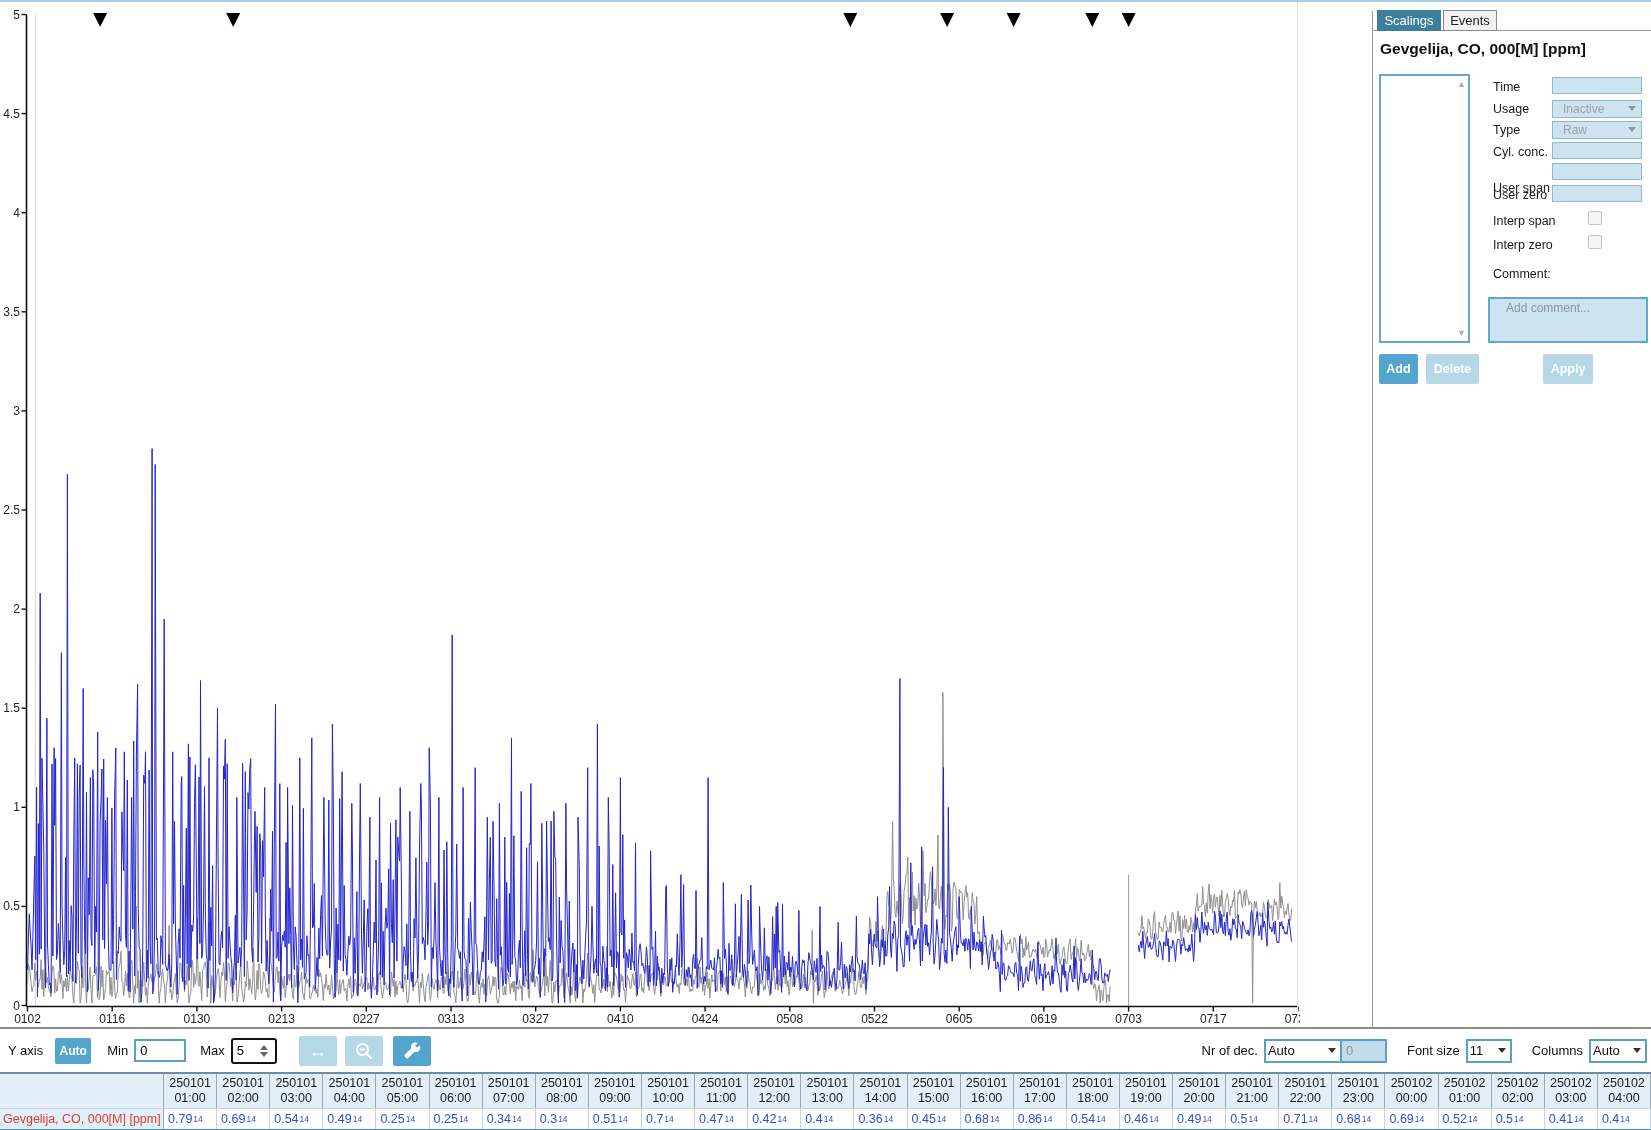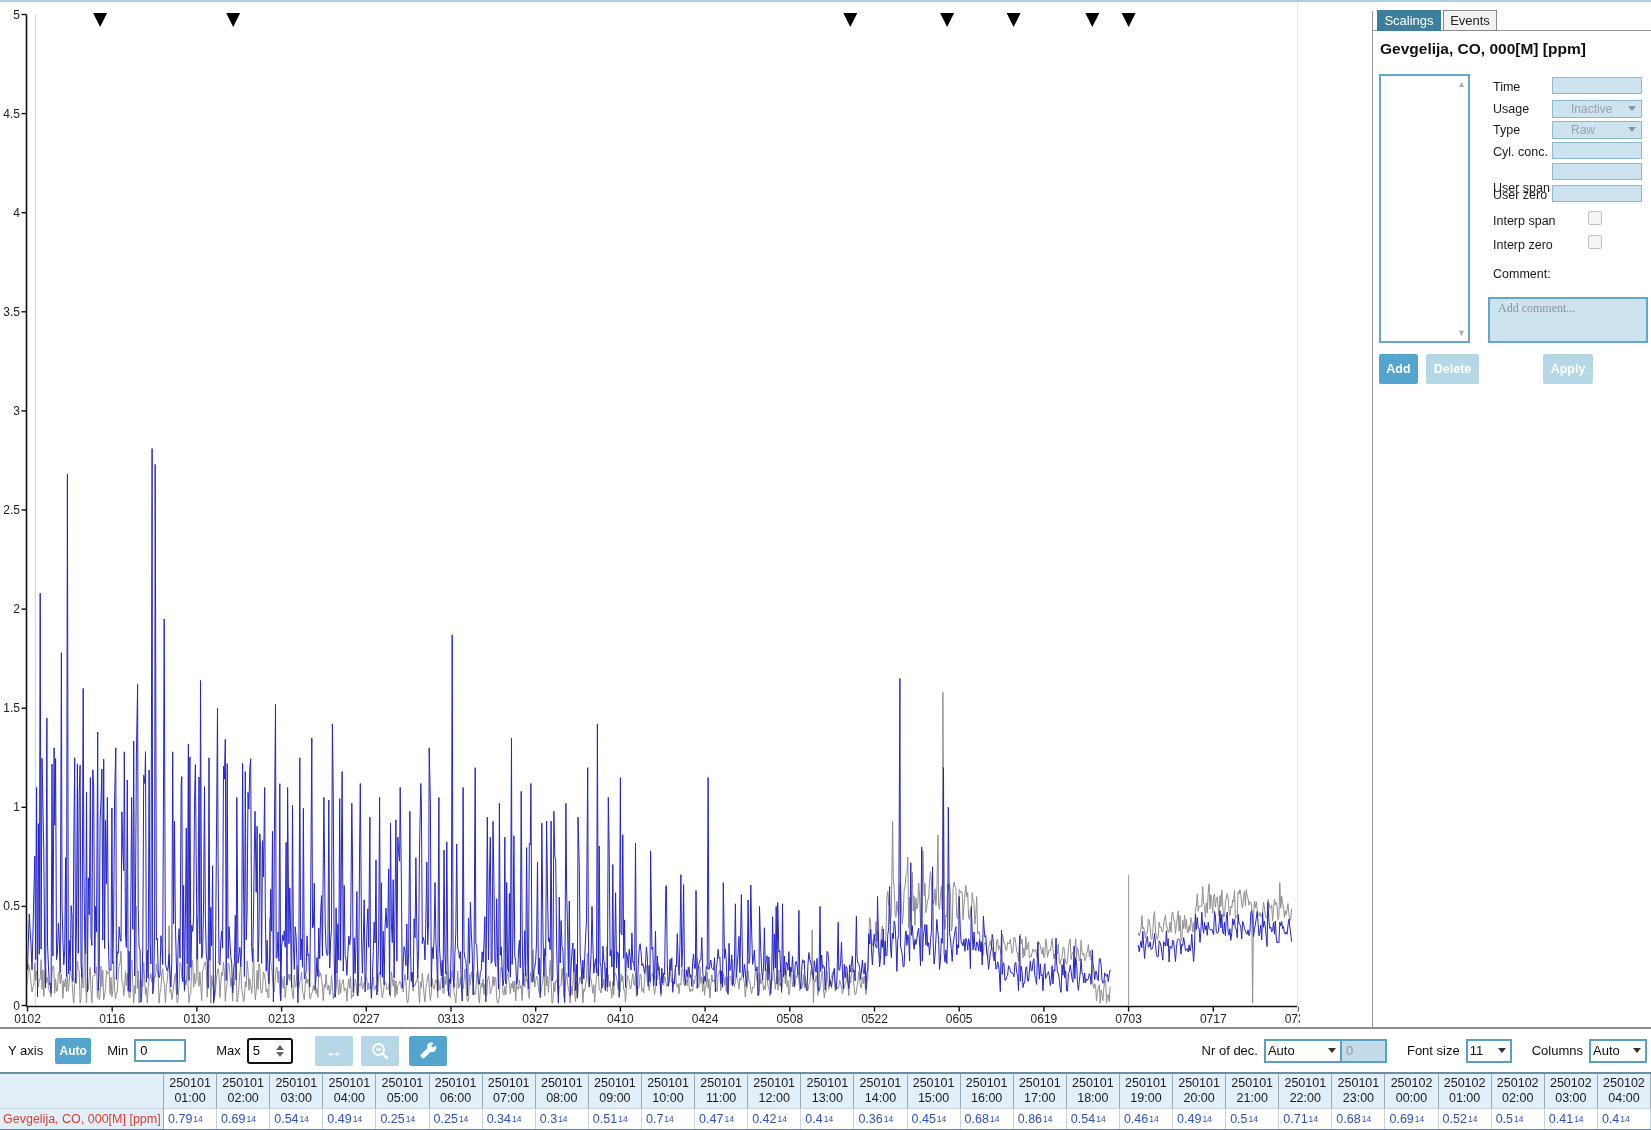--- a/index.html
+++ b/index.html
@@ -23,23 +23,23 @@
 
   .listbox { position:absolute; left:1379px; top:72px; width:91px; height:269px; border:2px solid #66a7c9; background:#fff; overflow:hidden; font-size:11.5px; }
   .listbox .li { padding:0 2px 0 3px; height:14.6px; line-height:14.6px; white-space:nowrap; color:#1a1a1a; }
   .lb-up, .lb-dn { position:absolute; right:2px; font-size:9px; color:#aab2b8; }
   .lb-up { top:3px; } .lb-dn { bottom:3px; }
 
   .flabel { position:absolute; left:1493px; font-size:12.5px; color:#1a1a1a; }
   .finput { position:absolute; left:1552px; width:90px; height:17px; background:#cde3f0; border:1px solid #8db9cf; font-size:12px; padding:0 3px; color:#333; }
   .selwrap { position:absolute; left:1552px; width:90px; height:18px; }
   .selwrap:after { content:""; position:absolute; right:6px; top:7px; border-left:4px solid transparent; border-right:4px solid transparent; border-top:5px solid #8a959c; pointer-events:none; }
-  .selwrap select { width:100%; height:100%; background:#cde3f0; border:1px solid #8db9cf; color:#98a2a8; font-size:12px; padding:0 18px; appearance:none; -webkit-appearance:none; border-radius:0; font-family:"Liberation Sans",sans-serif; }
+  .selwrap select { width:100%; height:100%; background:#cde3f0; border:1px solid #8db9cf; color:#98a2a8; font-size:12px; padding:0 10px; appearance:none; -webkit-appearance:none; border-radius:0; font-family:"Liberation Sans",sans-serif; }
   .cb { position:absolute; left:1588px; width:14px; height:14px; appearance:none; -webkit-appearance:none; background:#f4f4f4; border:1px solid #c2c2c2; border-radius:2px; }
-  .comment-area { position:absolute; left:1488px; top:295px; width:160px; height:46px; background:#cde3f0; border:2px solid #66a7c9; font-size:12px; color:#333; padding:2px 8px; resize:none; font-family:Liberation Serif, serif; }
+  .comment-area { position:absolute; left:1488px; top:295px; width:160px; height:46px; background:#cde3f0; border:2px solid #66a7c9; font-size:12px; color:#333; padding:2px 16px; resize:none; font-family:Liberation Sans, sans-serif; }
   .comment-area::placeholder { color:#8a959c; }
 
   .pbtn { position:absolute; top:352px; height:30px; border:none; color:#fff; font-weight:bold; font-size:12.5px; text-align:center; border-radius:2px; font-family:"Liberation Sans",sans-serif; }
   .pbtn.on  { background:#53a5cd; }
   .pbtn.off { background:#b5d7e6; }
   .btn-add    { left:1379px; width:39px; }
   .btn-delete { left:1426px; width:53px; }
   .btn-apply  { left:1543px; width:50px; }
 
   
@@ -182,21 +182,21 @@
 
   <button class="pbtn on btn-add">Add</button>
   <button class="pbtn off btn-delete">Delete</button>
   <button class="pbtn off btn-apply">Apply</button>
 
   <div class="toolbar">
     <span class="lab" style="margin-left:8px">Y axis</span>
     <button class="tb-auto">Auto</button>
     <span class="lab" style="margin-left:16px">Min</span>
     <input class="tb-min" style="margin-left: 6px;" value="0">
-    <span class="lab" style="margin-left:30px">Max</span>
+    <span class="lab" style="margin-left:14px">Max</span>
     <span class="tb-maxwrap" style="margin-left:6px">
       <input value="5" style="">
       <span class="spin">
           <i class="up"></i>
           <i class="dn"></i>
         </span>
     </span>
     <button class="ibtn pale b1">
         <span class="arrow-lr">↔</span>
       </button>

